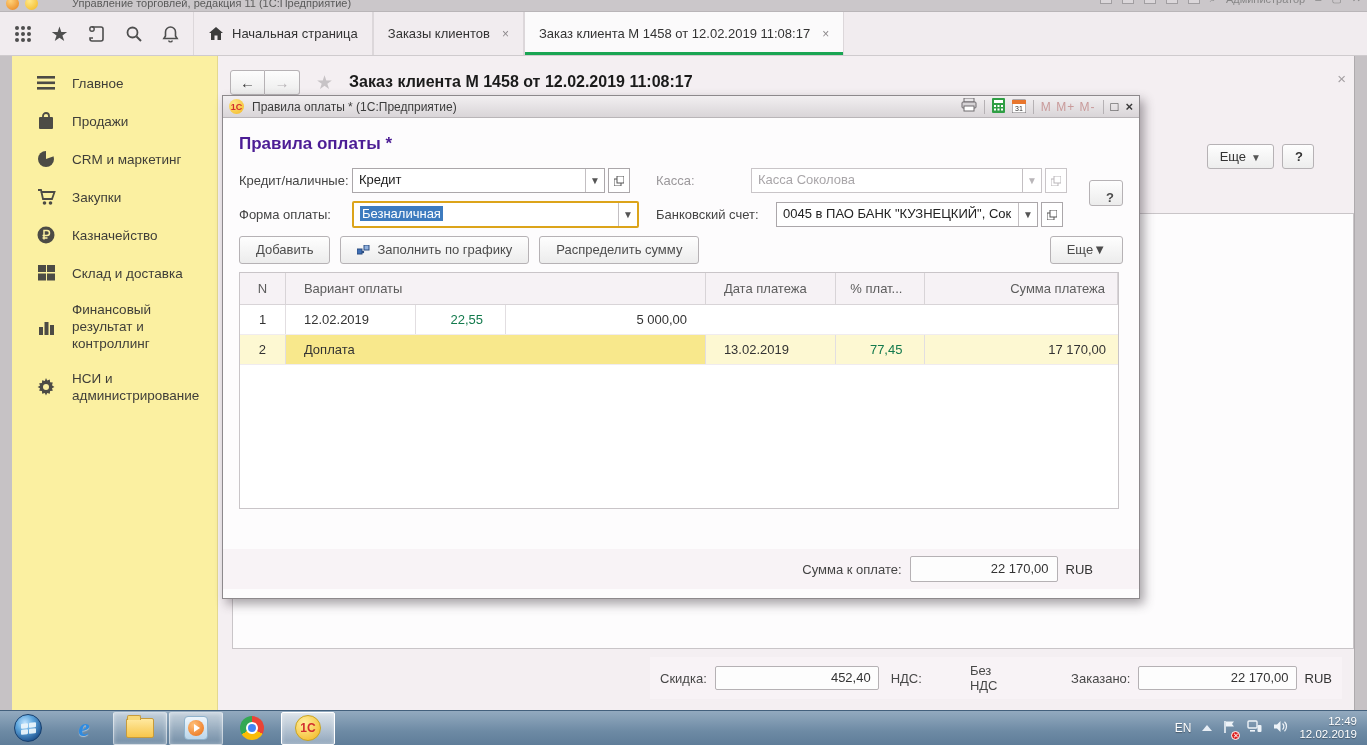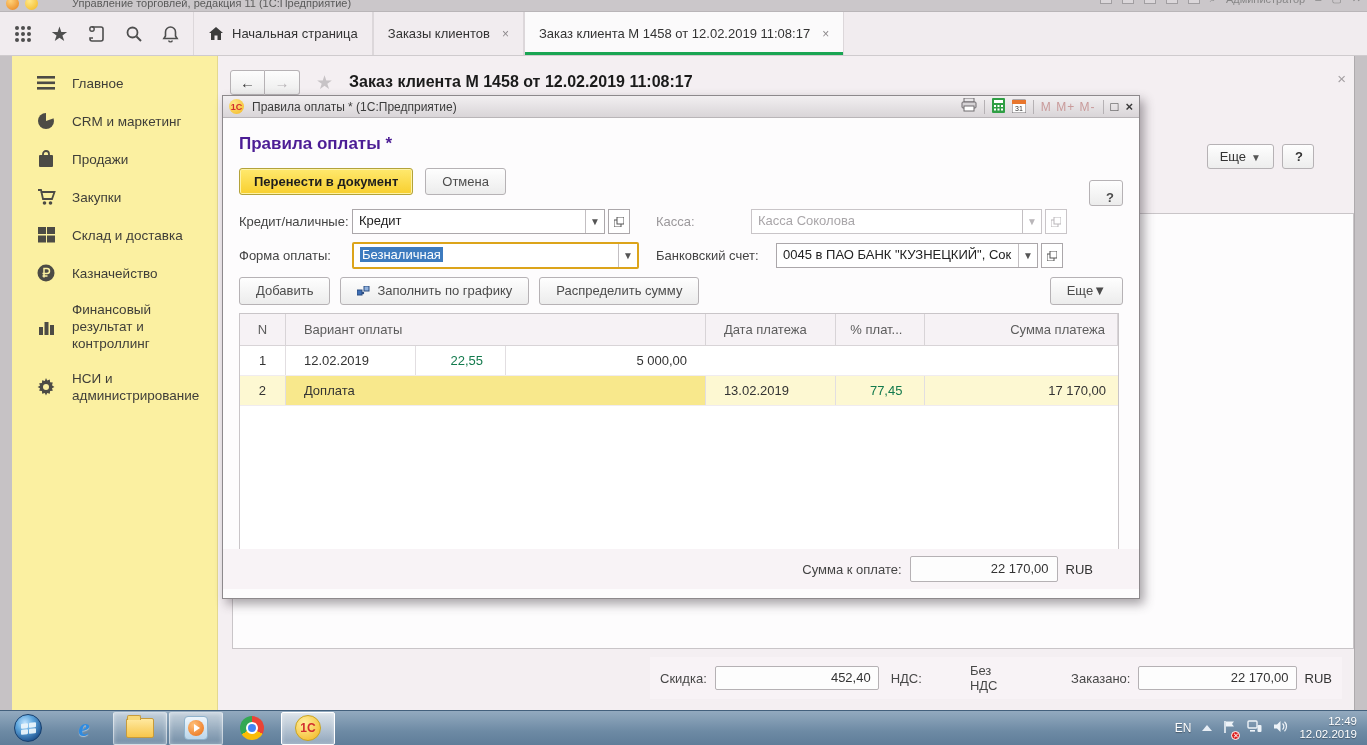--- a/index.html
+++ b/index.html
@@ -220,67 +220,67 @@
               <rect y="0" width="18" height="2.6"></rect>
               <rect y="5.5" width="18" height="2.6"></rect>
               <rect y="11" width="18" height="2.6"></rect>
             </g>
           </svg>
         </span>
       <span>Главное</span>
     </div>
     <div class="side-item">
       <span class="sicon">
+          <svg width="16" height="18" viewBox="0 0 16 18">
+            <rect x="1" y="5" width="14" height="12" rx="1" fill="#4c4b45"></rect>
+            <path d="M5 7 V4 a3 3 0 0 1 6 0 V7" fill="none" stroke="#4c4b45" stroke-width="1.8"></path>
+          </svg>
+        </span>
+      <span>Продажи</span>
+    </div>
+    <div class="side-item">
+      <span class="sicon">
           <svg width="18" height="18" viewBox="0 0 18 18">
             <circle cx="9" cy="9" r="8" fill="#4c4b45"></circle>
             <path d="M9 9 L9 0 A9 9 0 0 1 17.5 6 Z" fill="#fbf0a1"></path>
           </svg>
         </span>
       <span>CRM и маркетинг</span>
-    </div>
-    <div class="side-item">
-      <span class="sicon">
-          <svg width="16" height="18" viewBox="0 0 16 18">
-            <rect x="1" y="5" width="14" height="12" rx="1" fill="#4c4b45"></rect>
-            <path d="M5 7 V4 a3 3 0 0 1 6 0 V7" fill="none" stroke="#4c4b45" stroke-width="1.8"></path>
-          </svg>
-        </span>
-      <span>Продажи</span>
     </div>
     <div class="side-item">
       <span class="sicon">
           <svg width="19" height="18" viewBox="0 0 19 18">
             <path d="M1 2 h3 l2 9 h9 l2.5 -7 h-14" fill="none" stroke="#4c4b45" stroke-width="1.8"></path>
             <circle cx="7.5" cy="15" r="1.8" fill="#4c4b45"></circle>
             <circle cx="13.5" cy="15" r="1.8" fill="#4c4b45"></circle>
           </svg>
         </span>
       <span>Закупки</span>
+    </div>
+    <div class="side-item">
+      <span class="sicon">
+          <svg width="18" height="18" viewBox="0 0 18 18">
+            <circle cx="9" cy="9" r="8.5" fill="#4c4b45"></circle>
+            <path d="M7 13.5 V4.5 h3 a2.5 2.5 0 0 1 0 5 h-4.5 M5.5 12 h5" fill="none" stroke="#fbf0a1" stroke-width="1.5"></path>
+          </svg>
+        </span>
+      <span>Казначейство</span>
     </div>
     <div class="side-item">
       <span class="sicon">
           <svg width="17" height="16" viewBox="0 0 17 16">
             <g fill="#4c4b45">
               <rect x="0" y="0" width="8" height="7"></rect>
               <rect x="9" y="0" width="8" height="7"></rect>
               <rect x="0" y="8.5" width="8" height="7"></rect>
               <rect x="9" y="8.5" width="8" height="7"></rect>
             </g>
           </svg>
         </span>
       <span>Склад и доставка</span>
-    </div>
-    <div class="side-item">
-      <span class="sicon">
-          <svg width="18" height="18" viewBox="0 0 18 18">
-            <circle cx="9" cy="9" r="8.5" fill="#4c4b45"></circle>
-            <path d="M7 13.5 V4.5 h3 a2.5 2.5 0 0 1 0 5 h-4.5 M5.5 12 h5" fill="none" stroke="#fbf0a1" stroke-width="1.5"></path>
-          </svg>
-        </span>
-      <span>Казначейство</span>
     </div>
     <div class="side-item">
       <span class="sicon">
           <svg width="17" height="16" viewBox="0 0 17 16">
             <g fill="#4c4b45">
               <rect x="1" y="8" width="4" height="8"></rect>
               <rect x="6.5" y="3" width="4" height="13"></rect>
               <rect x="12" y="6" width="4" height="10"></rect>
             </g>
           </svg>
@@ -358,24 +358,20 @@
         </span>
         <span class="sep"></span>
         <span class="wctl">□</span>
         <span class="wctl" style="font-weight:bold">×</span>
       </div>
     </div>
 
     <div class="dlg-body">
       <div class="dlg-h1">Правила оплаты *</div>
 
-      <div class="dlg-btnrow">
-        <span class="btn-primary">Перенести в документ</span>
-        <span class="btn-std">Отмена</span>
-      </div>
       <span class="btn-std dlg-help">?</span>
 
       <div class="formrow">
         <span class="flabel" style="width:113px">Кредит/наличные:</span>
         <span class="fld" style="width:253px">
           <span class="ftext">Кредит</span>
           <span class="farrow">▼</span>
         </span>
         <span class="openbtn">
             <svg width="10" height="10" viewBox="0 0 10 10">

